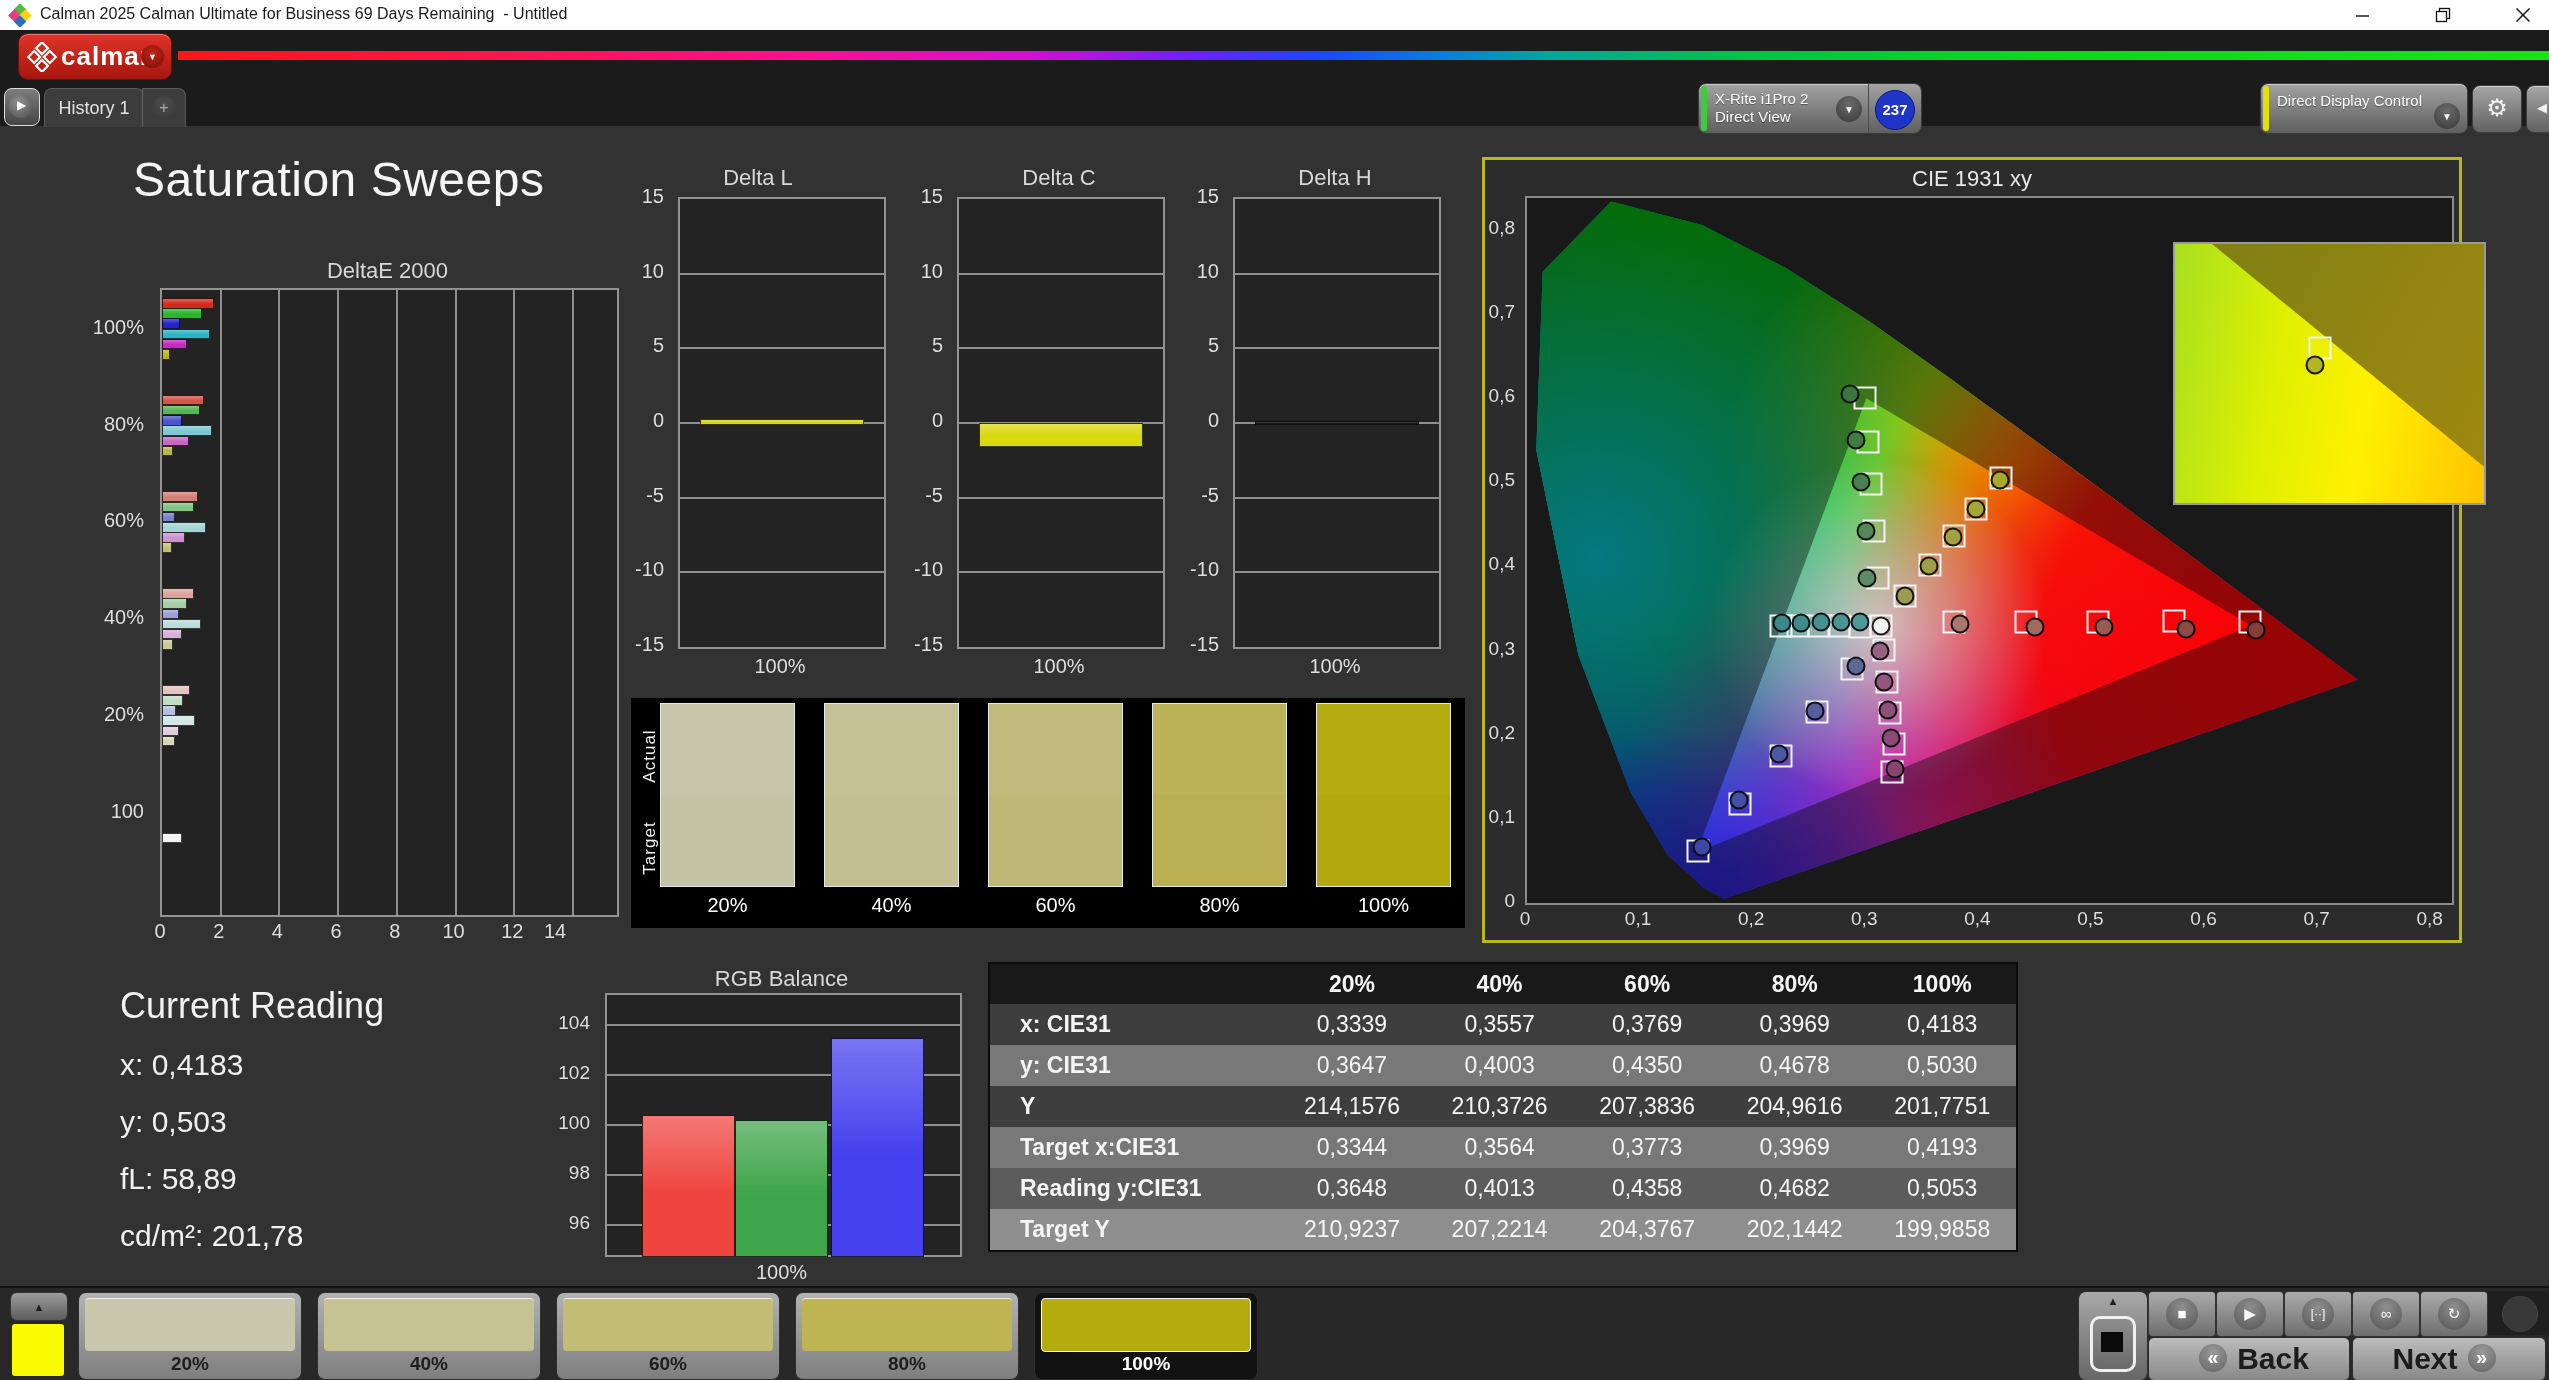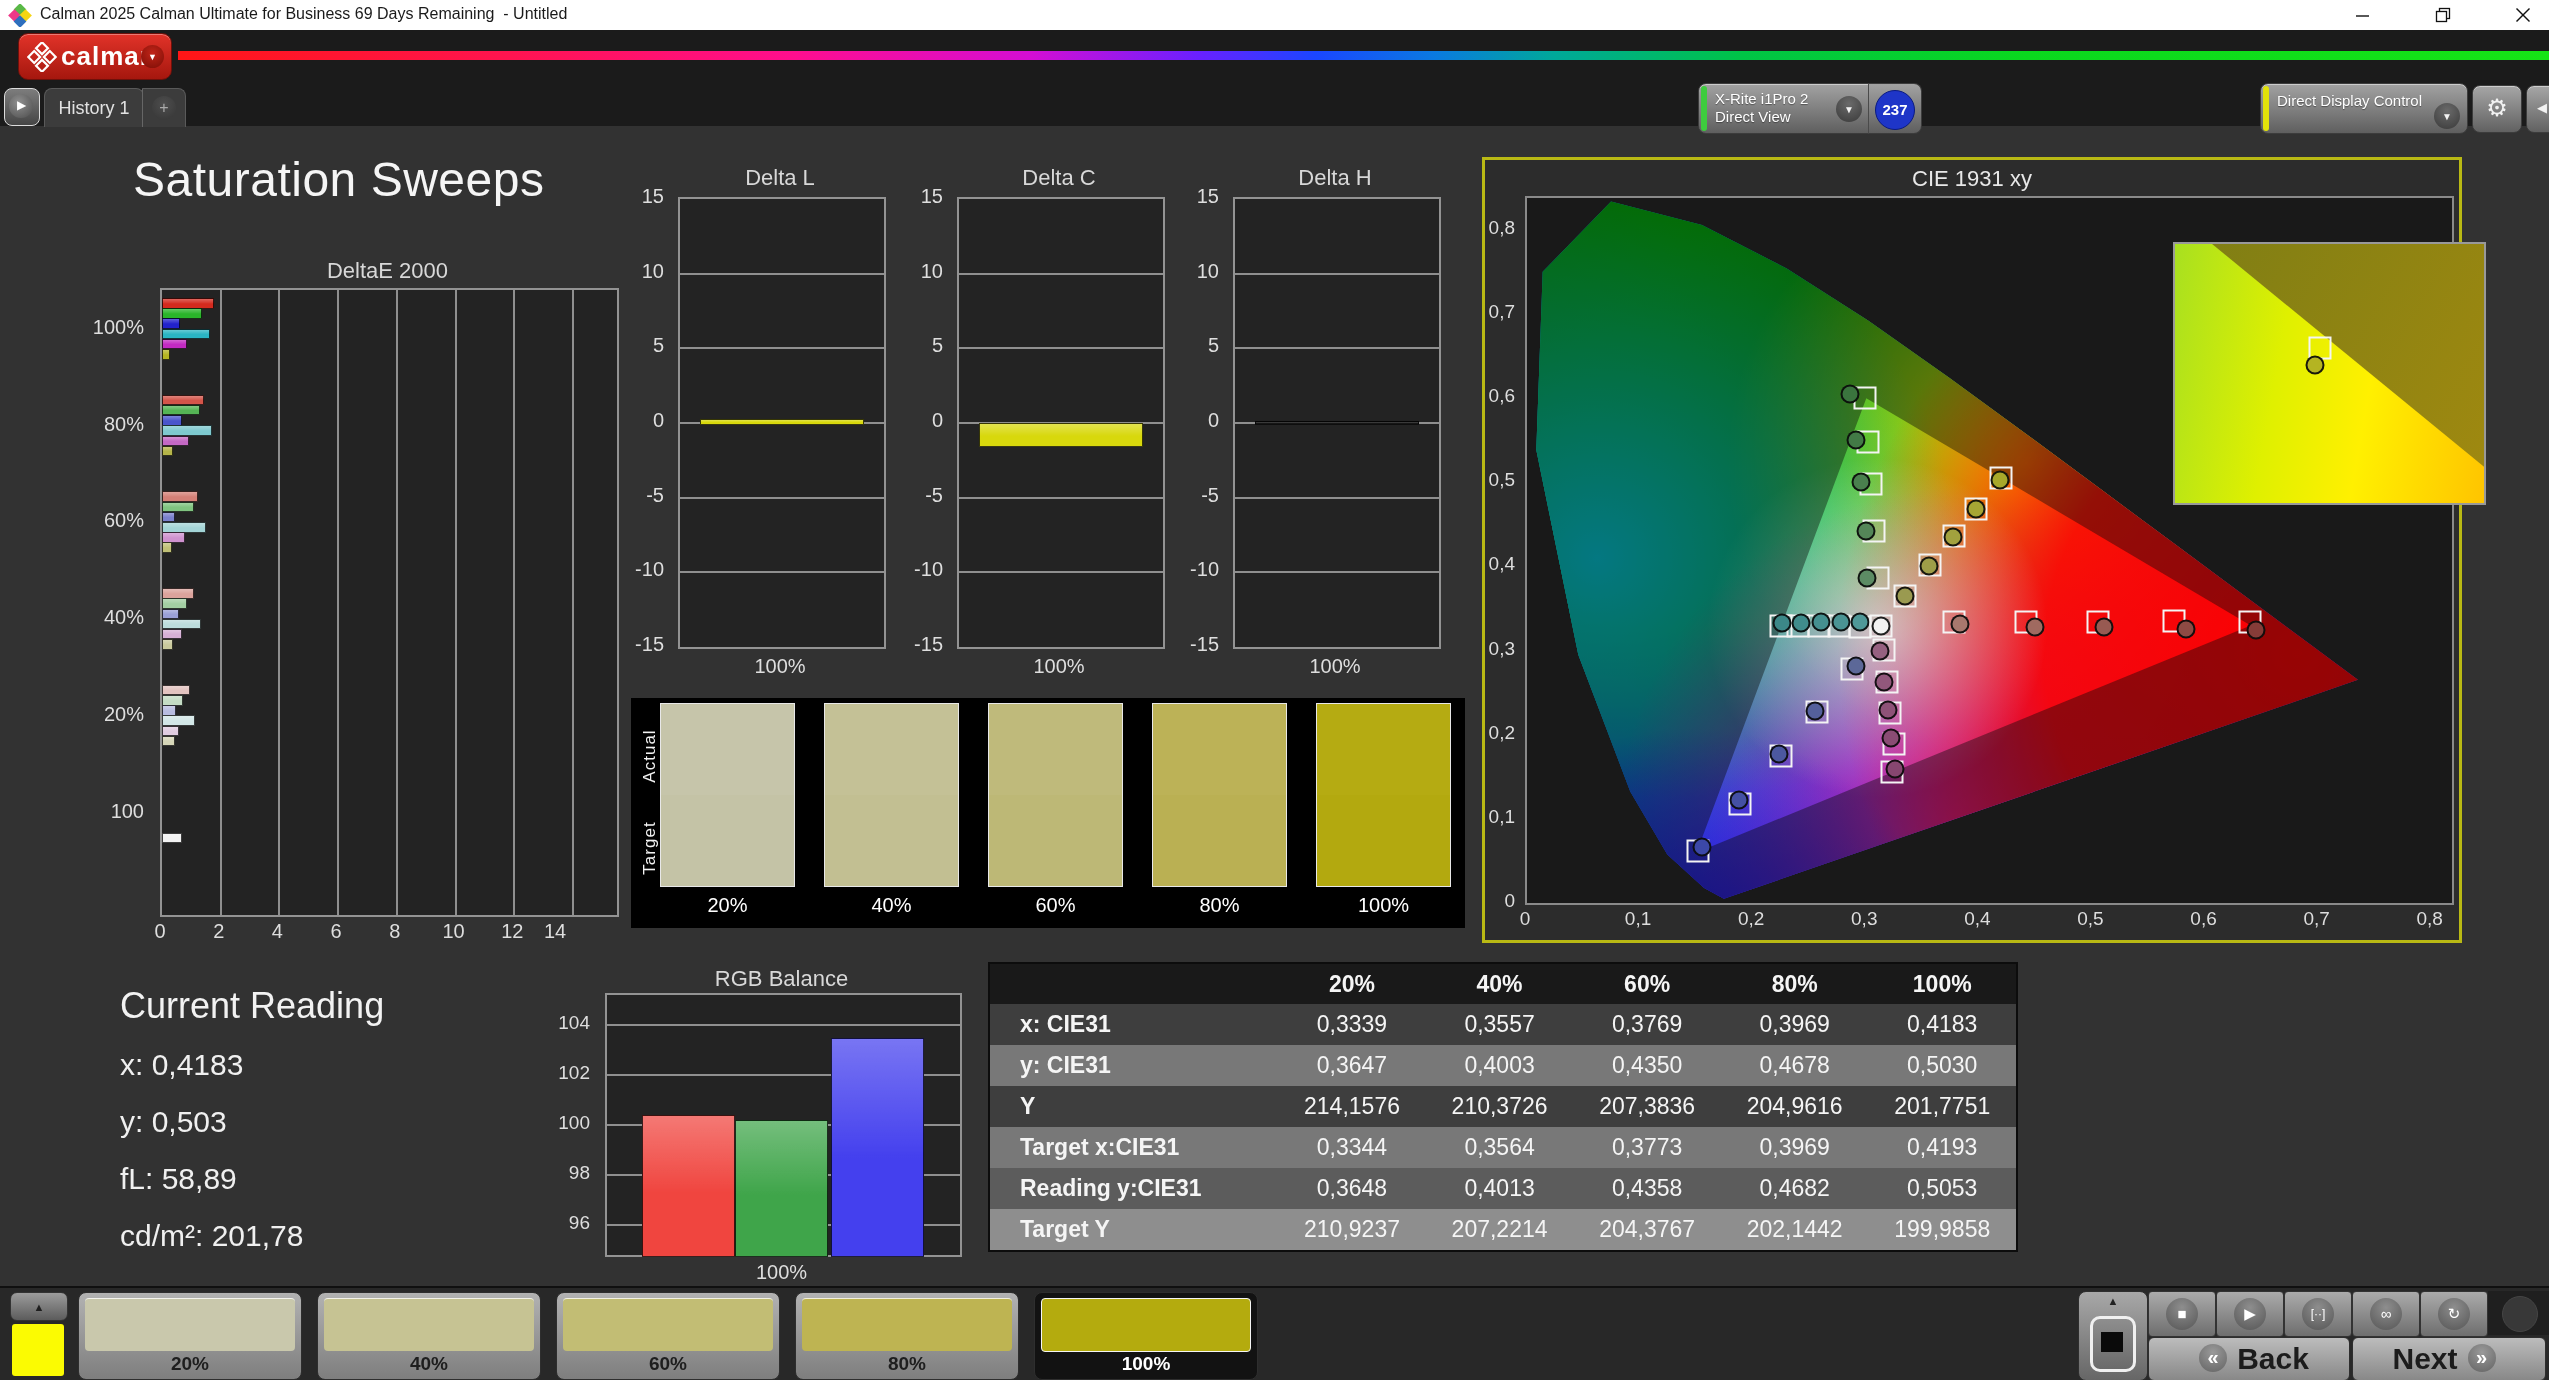--- a/index.html
+++ b/index.html
@@ -239,21 +239,21 @@
       <div class="ticklbl" style="position: absolute; left: -15px; top: 0px; width: 30px; text-align: center;">0</div>
       <div class="ticklbl" style="position: absolute; left: 43.7097px; top: 0px; width: 30px; text-align: center;">2</div>
       <div class="ticklbl" style="position: absolute; left: 102.419px; top: 0px; width: 30px; text-align: center;">4</div>
       <div class="ticklbl" style="position: absolute; left: 161.129px; top: 0px; width: 30px; text-align: center;">6</div>
       <div class="ticklbl" style="position: absolute; left: 219.839px; top: 0px; width: 30px; text-align: center;">8</div>
       <div class="ticklbl" style="position: absolute; left: 278.548px; top: 0px; width: 30px; text-align: center;">10</div>
       <div class="ticklbl" style="position: absolute; left: 337.258px; top: 0px; width: 30px; text-align: center;">12</div>
       <div class="ticklbl" style="position: absolute; left: 380px; top: 0px; width: 30px; text-align: center;">14</div>
     </div>
 
-  <div class="chart-title" style="left:678px;top:165px;width:204px">Delta L</div>
+  <div class="chart-title" style="left:656px;top:165px;width:204px">Delta L</div>
   <div class="abs" id="dl-ylabels" style="left:622px;top:197px;width:50px;height:448px">
       <div class="ticklbl" style="position: absolute; right: 8px; left: auto; top: -12px; width: 40px; text-align: right;">15</div>
       <div class="ticklbl" style="position: absolute; right: 8px; left: auto; top: 62.6667px; width: 40px; text-align: right;">10</div>
       <div class="ticklbl" style="position: absolute; right: 8px; left: auto; top: 137.333px; width: 40px; text-align: right;">5</div>
       <div class="ticklbl" style="position: absolute; right: 8px; left: auto; top: 212px; width: 40px; text-align: right;">0</div>
       <div class="ticklbl" style="position: absolute; right: 8px; left: auto; top: 286.667px; width: 40px; text-align: right;">-5</div>
       <div class="ticklbl" style="position: absolute; right: 8px; left: auto; top: 361.333px; width: 40px; text-align: right;">-10</div>
       <div class="ticklbl" style="position: absolute; right: 8px; left: auto; top: 436px; width: 40px; text-align: right;">-15</div>
     </div>
   <div class="plot" id="dl-plot" style="left:678px;top:197px;width:204px;height:448px">

